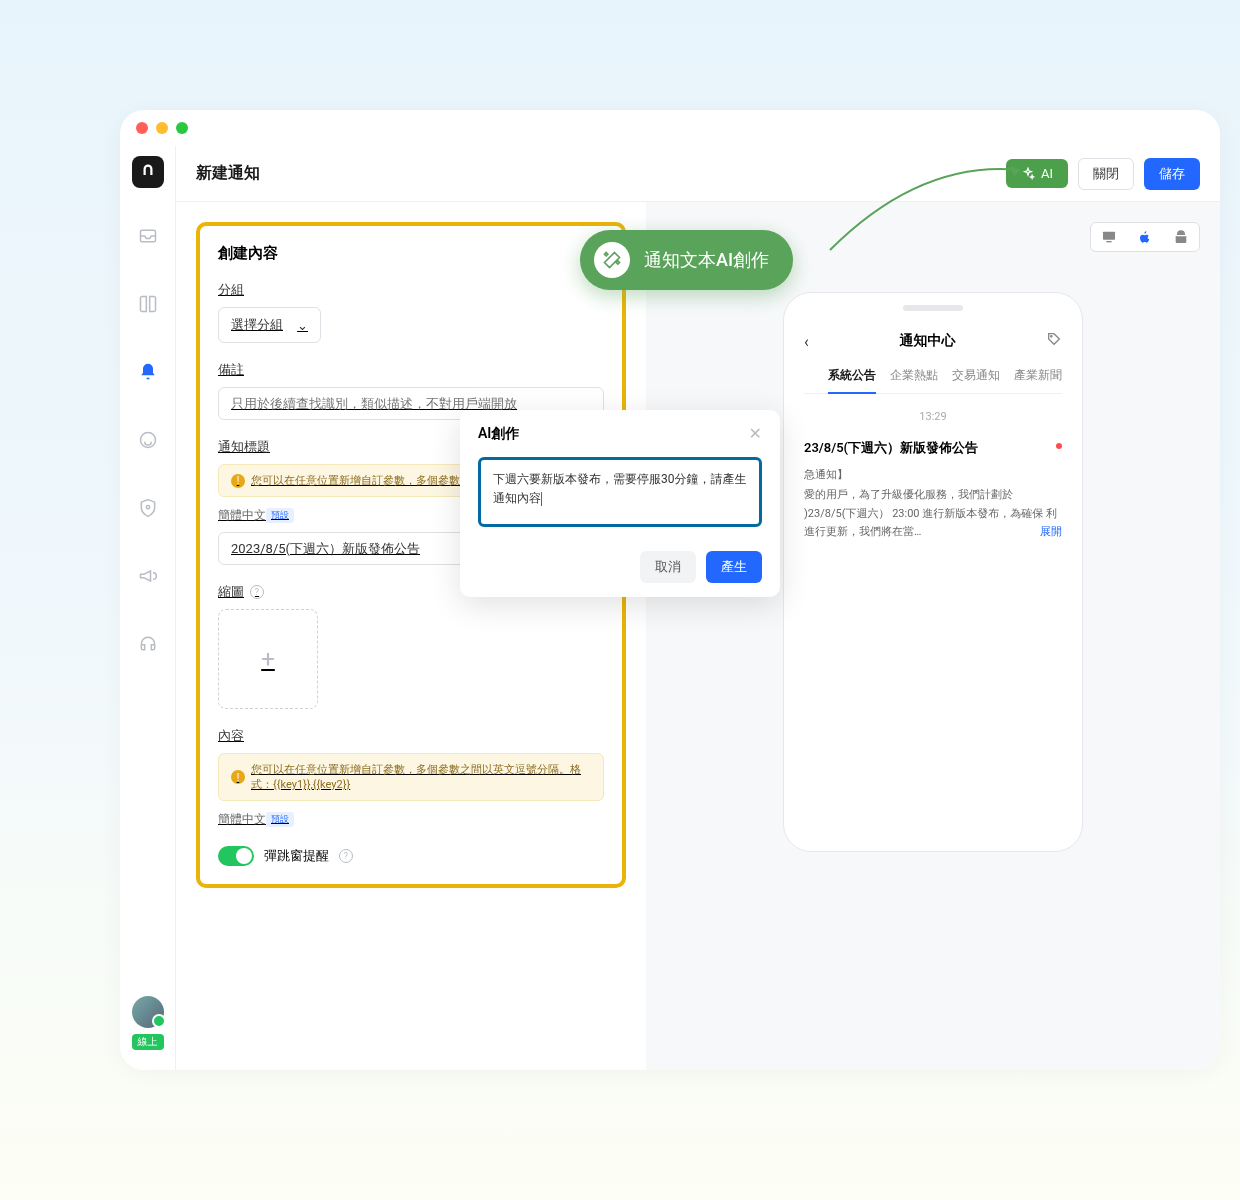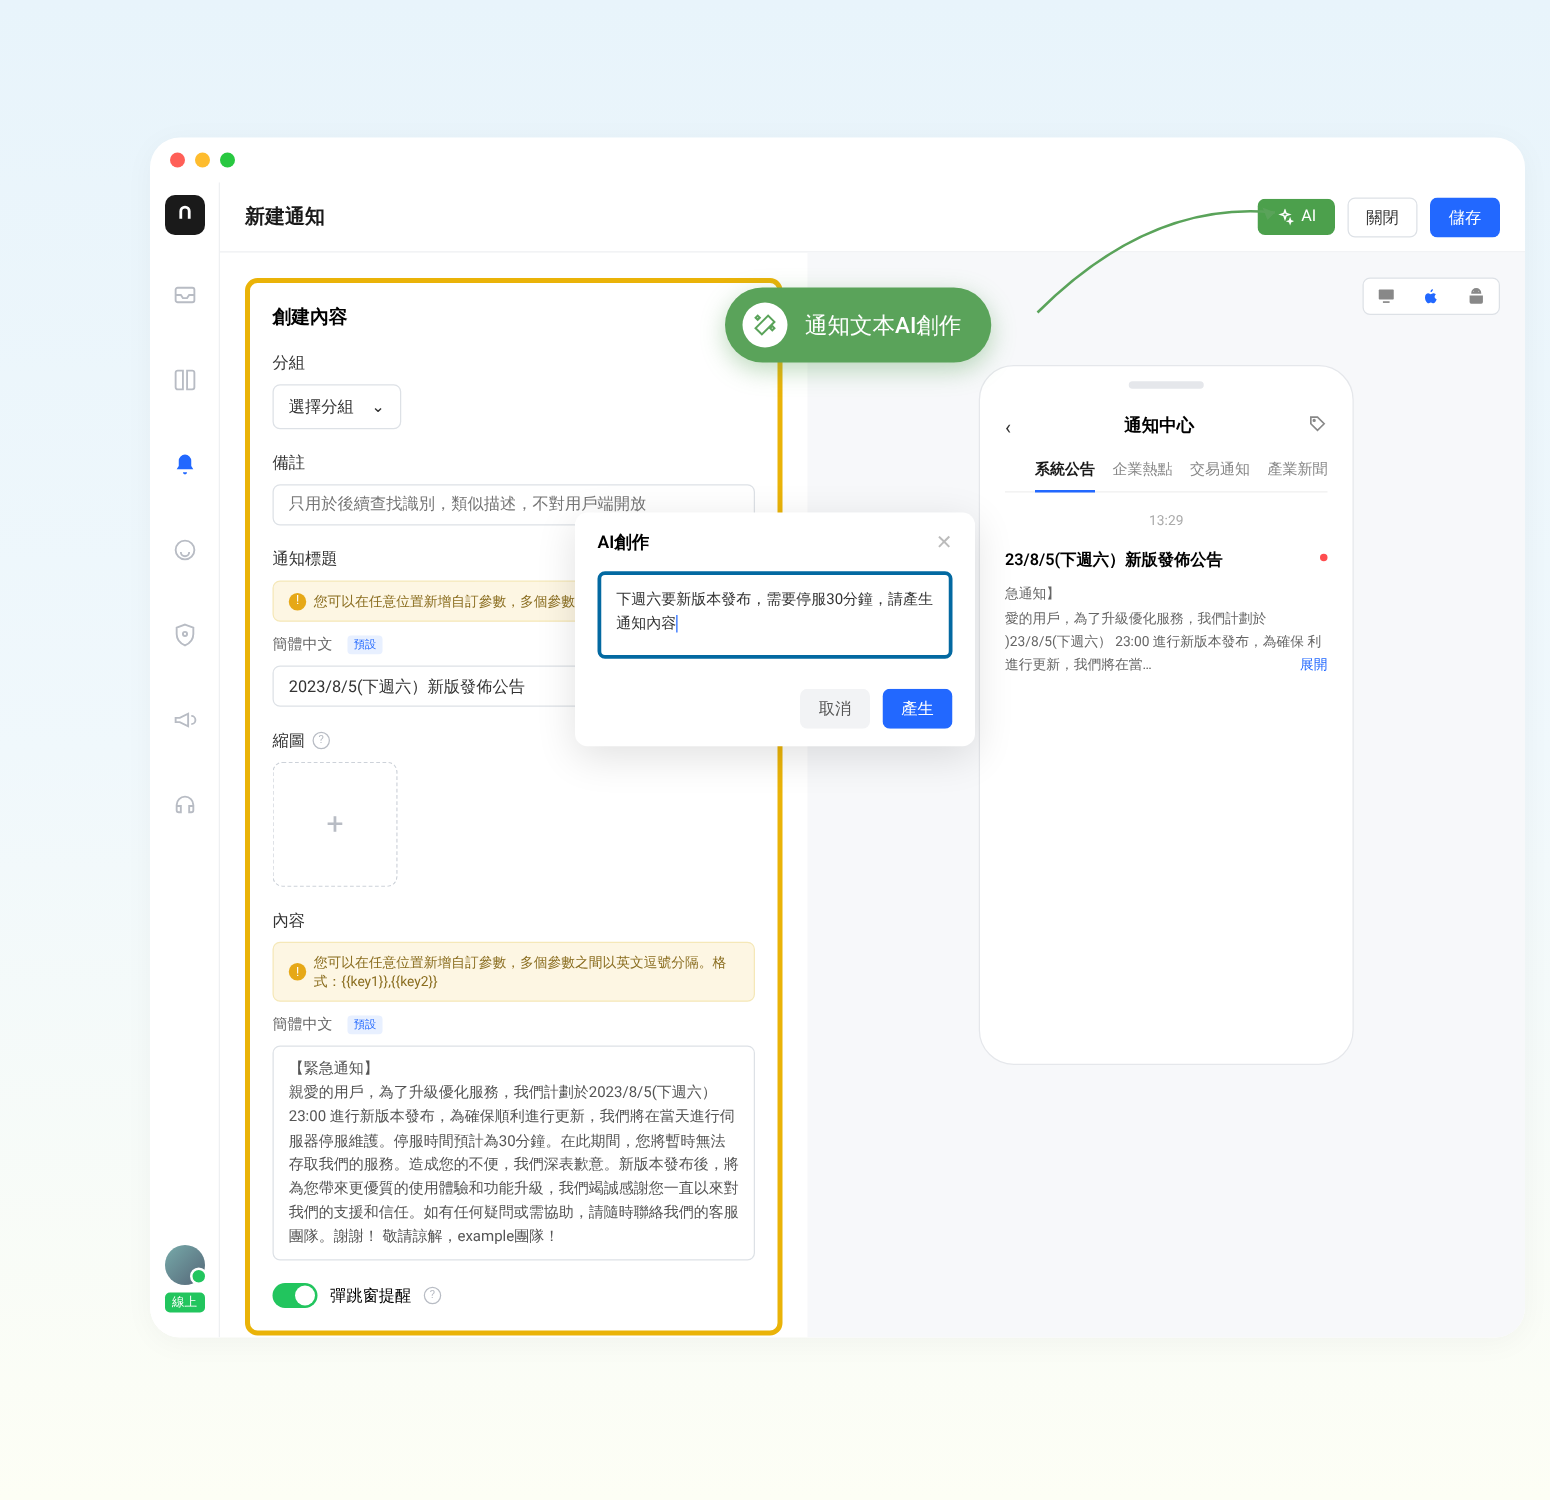--- a/index.html
+++ b/index.html
@@ -33,24 +33,24 @@
 .content-row { flex: 1; display: flex; overflow: hidden; }
 .form-col { width: 470px; padding: 20px; overflow-y: auto; }
 .form-card { border: 4px solid #eab308; border-radius: 10px; padding: 18px; }
 .card-title { font-size: 15px; font-weight: 600; margin-bottom: 18px; }
 .field-label { font-size: 13px; color: #333; margin-bottom: 8px; display: flex; align-items: center; gap: 6px; }
 .help-icon { width: 14px; height: 14px; border-radius: 50%; border: 1px solid #b8bcc4; color: #b8bcc4; font-size: 9px; display: inline-flex; align-items: center; justify-content: center; }
 .select, .input, .textarea { width: 100%; border: 1px solid #dde1e6; border-radius: 6px; padding: 8px 12px; font-size: 13px; color: #333; background: #fff; }
 .select { width: 103px; display: flex; justify-content: space-between; align-items: center; }
 .input { display: block; }
 .textarea { min-height: 120px; line-height: 1.6; font-size: 12px; color: #555; }
-.field { margin-bottom: 18px; }
+.field { margin-bottom: 18px; text-decoration: underline; }
 .hint-bar { background: #fdf6e3; border: 1px solid #f5e8b8; border-radius: 6px; padding: 8px 12px; font-size: 11px; color: #8a6d1f; display: flex; gap: 6px; align-items: center; margin-bottom: 10px; }
 .hint-bar .warn { width: 14px; height: 14px; background: #e6a817; border-radius: 50%; color: #fff; font-size: 10px; display: inline-flex; align-items: center; justify-content: center; flex-shrink: 0; }
-.lang-row { display: flex; align-items: center; gap: 12px; margin-bottom: 8px; }
+.lang-row { display: flex; align-items: center; gap: 0; margin-bottom: 8px; }
 .lang-label { font-size: 12px; color: #666; }
 .badge-default { background: #e8f0ff; color: #2268ff; font-size: 9px; padding: 1px 5px; border-radius: 3px; }
 .thumb-box { width: 100px; height: 100px; border: 1.5px dashed #cdd2d9; border-radius: 8px; display: flex; align-items: center; justify-content: center; color: #b8bcc4; font-size: 24px; cursor: pointer; }
 .toggle-row { display: flex; align-items: center; gap: 10px; margin-top: 14px; }
 .toggle { width: 36px; height: 20px; background: #22c55e; border-radius: 10px; position: relative; cursor: pointer; }
 .toggle::after { content: ""; position: absolute; right: 2px; top: 2px; width: 16px; height: 16px; background: #fff; border-radius: 50%; }
 .preview-col { flex: 1; background: #f7f8fa; padding: 20px; position: relative; }
 .preview-header { display: flex; justify-content: space-between; align-items: center; margin-bottom: 20px; }
 .preview-title { font-size: 13px; color: #666; }
 .device-toggle { display: flex; border: 1px solid #dde1e6; border-radius: 6px; overflow: hidden; background: #fff; }
@@ -226,22 +226,20 @@
             <div class="field">
               <div class="field-label">內容</div>
               <div class="hint-bar">
                 <span class="warn">!</span>
                 <span>您可以在任意位置新增自訂參數，多個參數之間以英文逗號分隔。格式：{{key1}},{{key2}}</span>
               </div>
               <div class="lang-row">
                 <span class="lang-label">簡體中文</span>
                 <span class="badge-default">預設</span>
               </div>
-              <div class="textarea" style="white-space: pre-wrap;">【緊急通知】
-親愛的用戶，為了升級優化服務，我們計劃於2023/8/5(下週六） 23:00 進行新版本發布，為確保順利進行更新，我們將在當天進行伺服器停服維護。停服時間預計為30分鐘。在此期間，您將暫時無法存取我們的服務。造成您的不便，我們深表歉意。新版本發布後，將為您帶來更優質的使用體驗和功能升級，我們竭誠感謝您一直以來對我們的支援和信任。如有任何疑問或需協助，請隨時聯絡我們的客服團隊。謝謝！ 敬請諒解，example團隊！</div>
             </div>
 
             <div class="toggle-row">
               <div class="toggle"></div>
               <span style="font-size:13px;">彈跳窗提醒</span>
               <span class="help-icon">?</span>
             </div>
           </div>
         </div>
 

